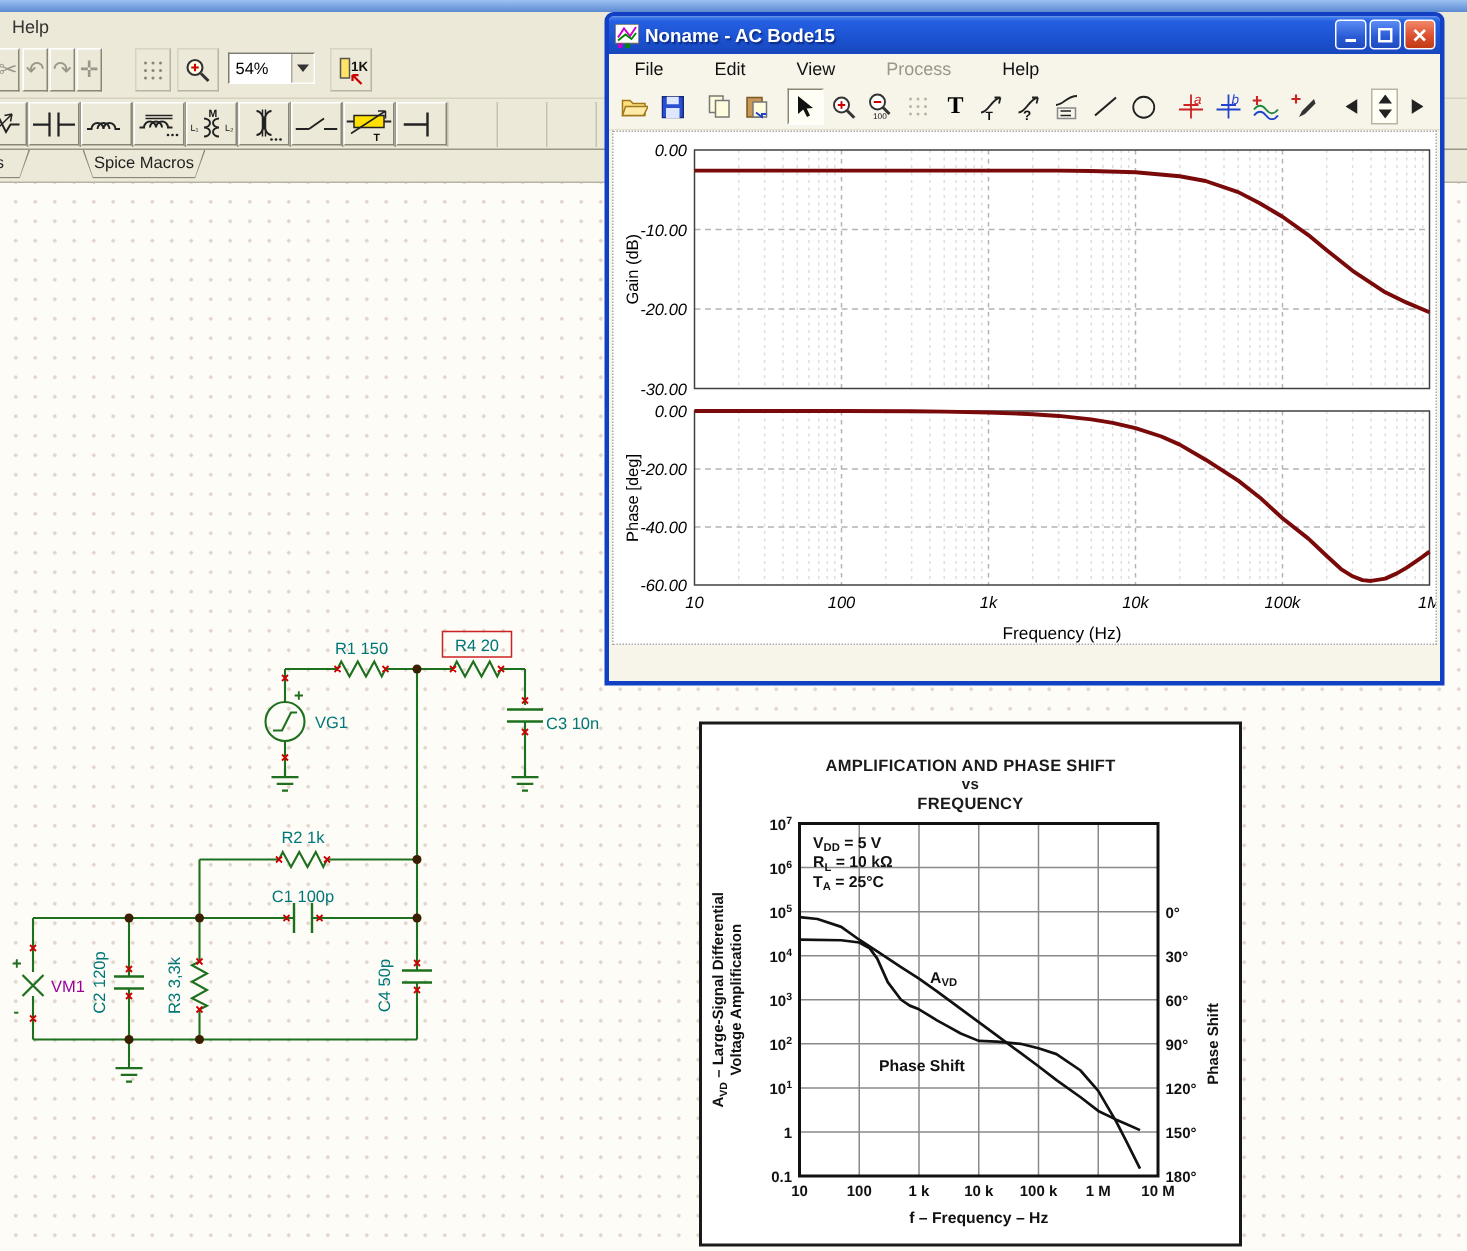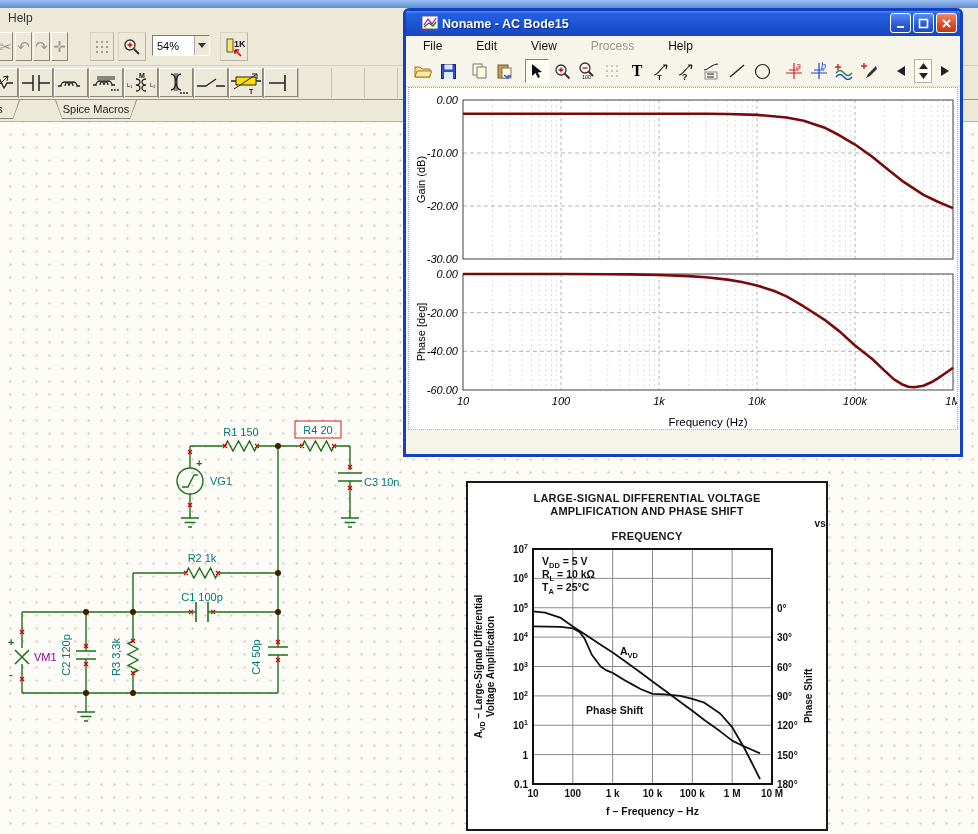--- a/index.html
+++ b/index.html
@@ -41,21 +41,21 @@
     clip-path:polygon(0 0,100% 0,calc(100% - 7px) 100%,7px 100%); background:#8a8675; }
   .sheet-tab-inner { position:absolute; left:1px; top:0; right:1px; bottom:1px;
     clip-path:polygon(0 0,100% 0,calc(100% - 6px) 100%,6px 100%); background:#ece9d8;
     font-size:11px; color:#222; display:flex; align-items:center; justify-content:center; }
 
   
   .bode-window { position:absolute; left:403px; top:8px; width:560px; height:449px;
     border:3px solid #1240c4; border-radius:6px 6px 0 0; background:#f7f4ea; }
   .bode-titlebar { height:25px; border-radius:3px 3px 0 0; position:relative;
     background:linear-gradient(180deg,#4a86f0 0%,#2560e2 12%,#1c53d2 55%,#1747bd 100%);
-    display:flex; align-items:center; padding-left:16px; }
+    display:flex; align-items:center; padding-left:4px; }
   .bode-title { color:#fff; font-weight:bold; font-size:12.5px; margin-left:4px;
     text-shadow:1px 1px 1px #0a2a80; }
   .win-buttons { position:absolute; right:3px; top:2px; display:flex; gap:2px; }
   .win-btn { width:21px; height:20px; border-radius:3px; border:1px solid #fff;
     display:flex; align-items:center; justify-content:center; }
   .win-btn.blue { background:linear-gradient(180deg,#5a8cf4,#2a5ad4 60%,#1e4ac0); }
   .win-btn.red  { background:linear-gradient(180deg,#f08868,#dd5030 55%,#c03a14); }
   .bode-menubar { height:20px; display:flex; align-items:center; padding-left:8px;
     font-size:12px; color:#111; gap:16px; background:#f7f4ea; }
   .bode-menubar .mi { padding:0 9px; }
@@ -604,23 +604,22 @@
         <text x="348" y="317" text-anchor="middle" font-size="11" font-style="italic" fill="#000">10k</text>
         <text x="446" y="317" text-anchor="middle" font-size="11" font-style="italic" fill="#000">100k</text>
         <text x="544" y="317" text-anchor="middle" font-size="11" font-style="italic" fill="#000">1M</text>
         <text x="299" y="338" text-anchor="middle" font-size="11.5" fill="#000">Frequency (Hz)</text>
       </svg>
   </div>
 
 </div>
 
 <div class="datasheet">
-  <div class="ds-title" style="top:9px;">LARGE-SIGNAL DIFFERENTIAL VOLTAGE</div>
   <div class="ds-title" style="top:22px;">AMPLIFICATION AND PHASE SHIFT</div>
-  <div class="ds-title" style="top:35px;font-size:10px;text-align:right;">vs</div>
+  <div class="ds-title" style="top:35px;font-size:10px;">vs</div>
   <div class="ds-title" style="top:47px;">FREQUENCY</div>
   <svg id="ds-svg" width="358" height="346" viewBox="0 0 358 346" style="position:absolute;left:0;top:0;">
       <line x1="104.83333333333334" y1="66" x2="104.83333333333334" y2="301" stroke="#8a8a8a"></line>
       <line x1="144.66666666666669" y1="66" x2="144.66666666666669" y2="301" stroke="#8a8a8a"></line>
       <line x1="184.5" y1="66" x2="184.5" y2="301" stroke="#8a8a8a"></line>
       <line x1="224.33333333333334" y1="66" x2="224.33333333333334" y2="301" stroke="#8a8a8a"></line>
       <line x1="264.1666666666667" y1="66" x2="264.1666666666667" y2="301" stroke="#8a8a8a"></line>
       <line x1="65" y1="271.625" x2="304" y2="271.625" stroke="#8a8a8a"></line>
       <line x1="65" y1="242.25" x2="304" y2="242.25" stroke="#8a8a8a"></line>
       <line x1="65" y1="212.875" x2="304" y2="212.875" stroke="#8a8a8a"></line>

